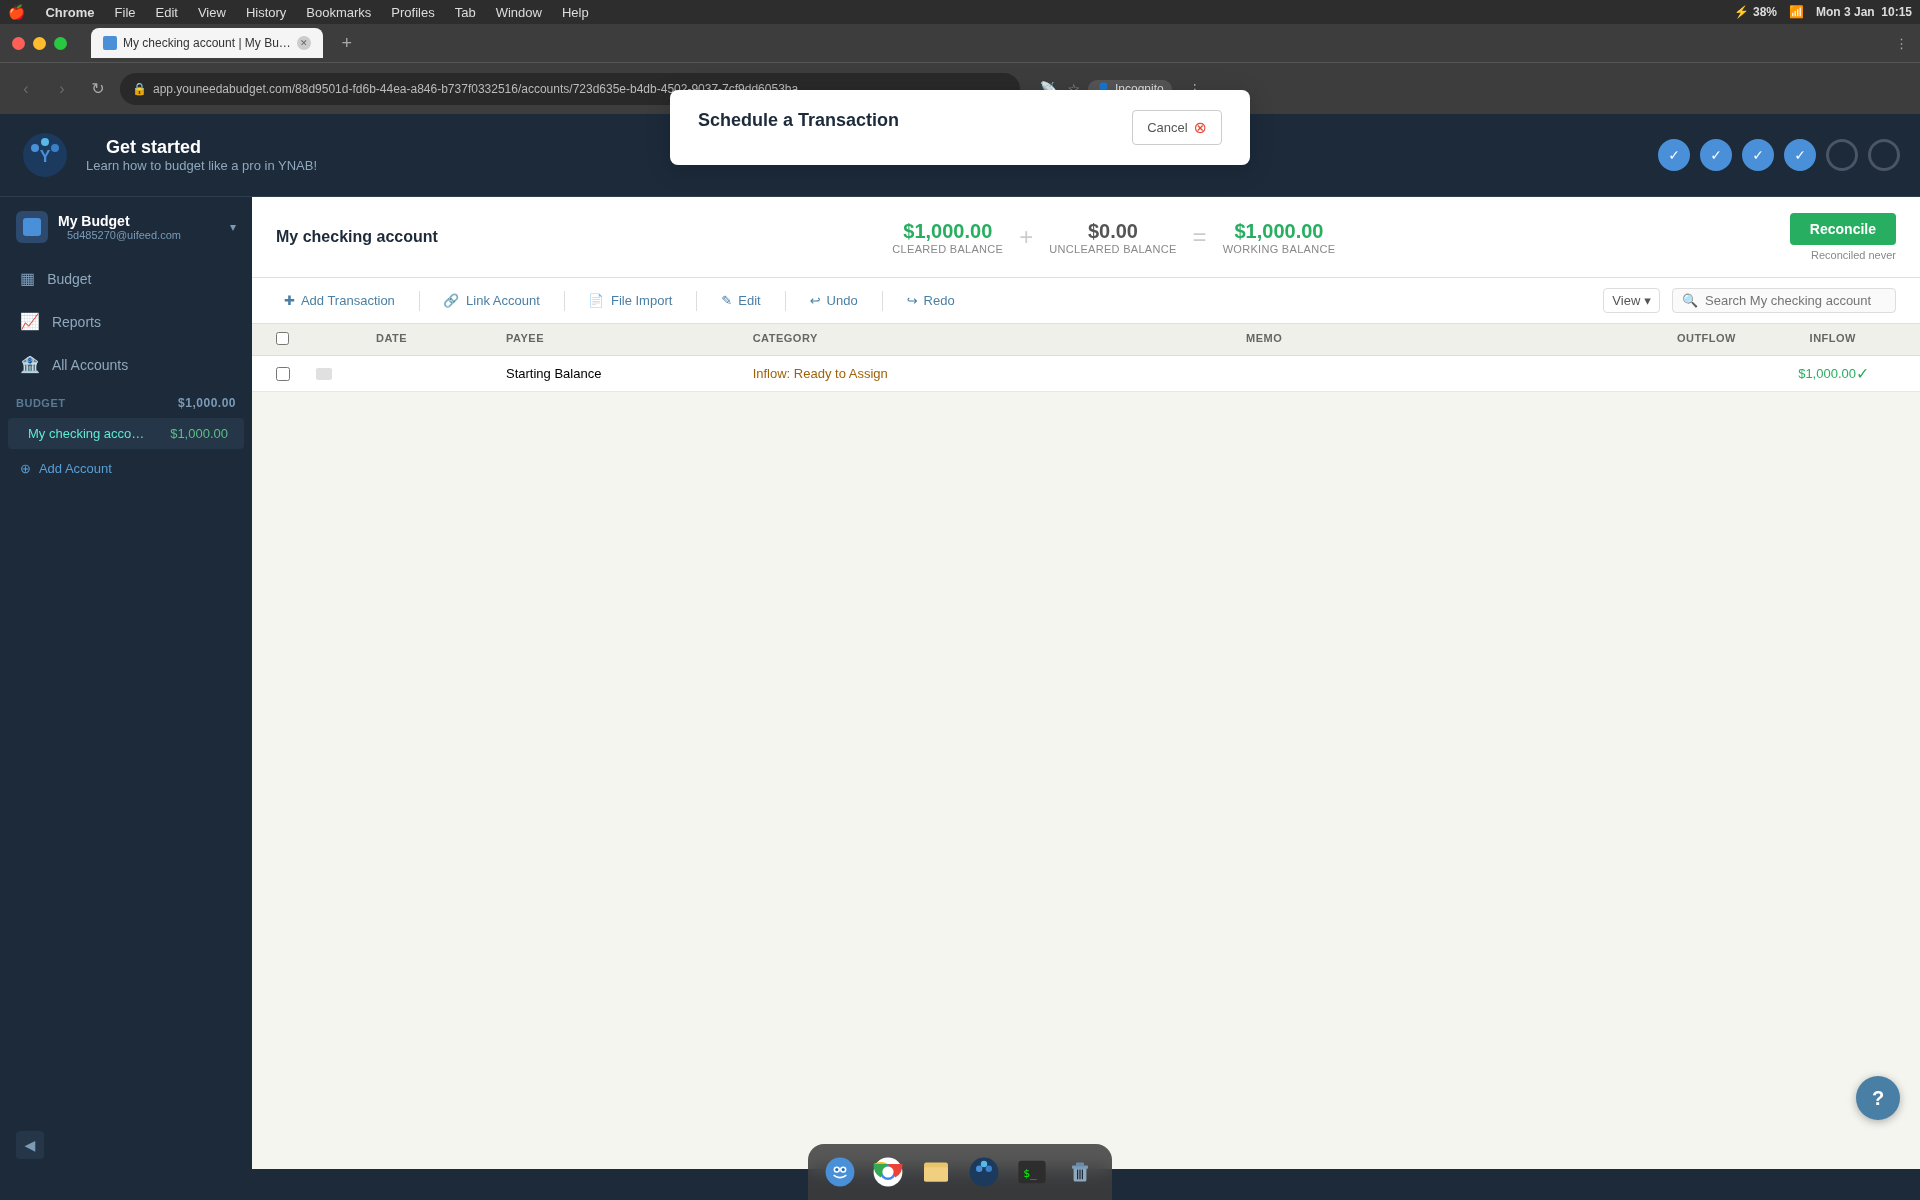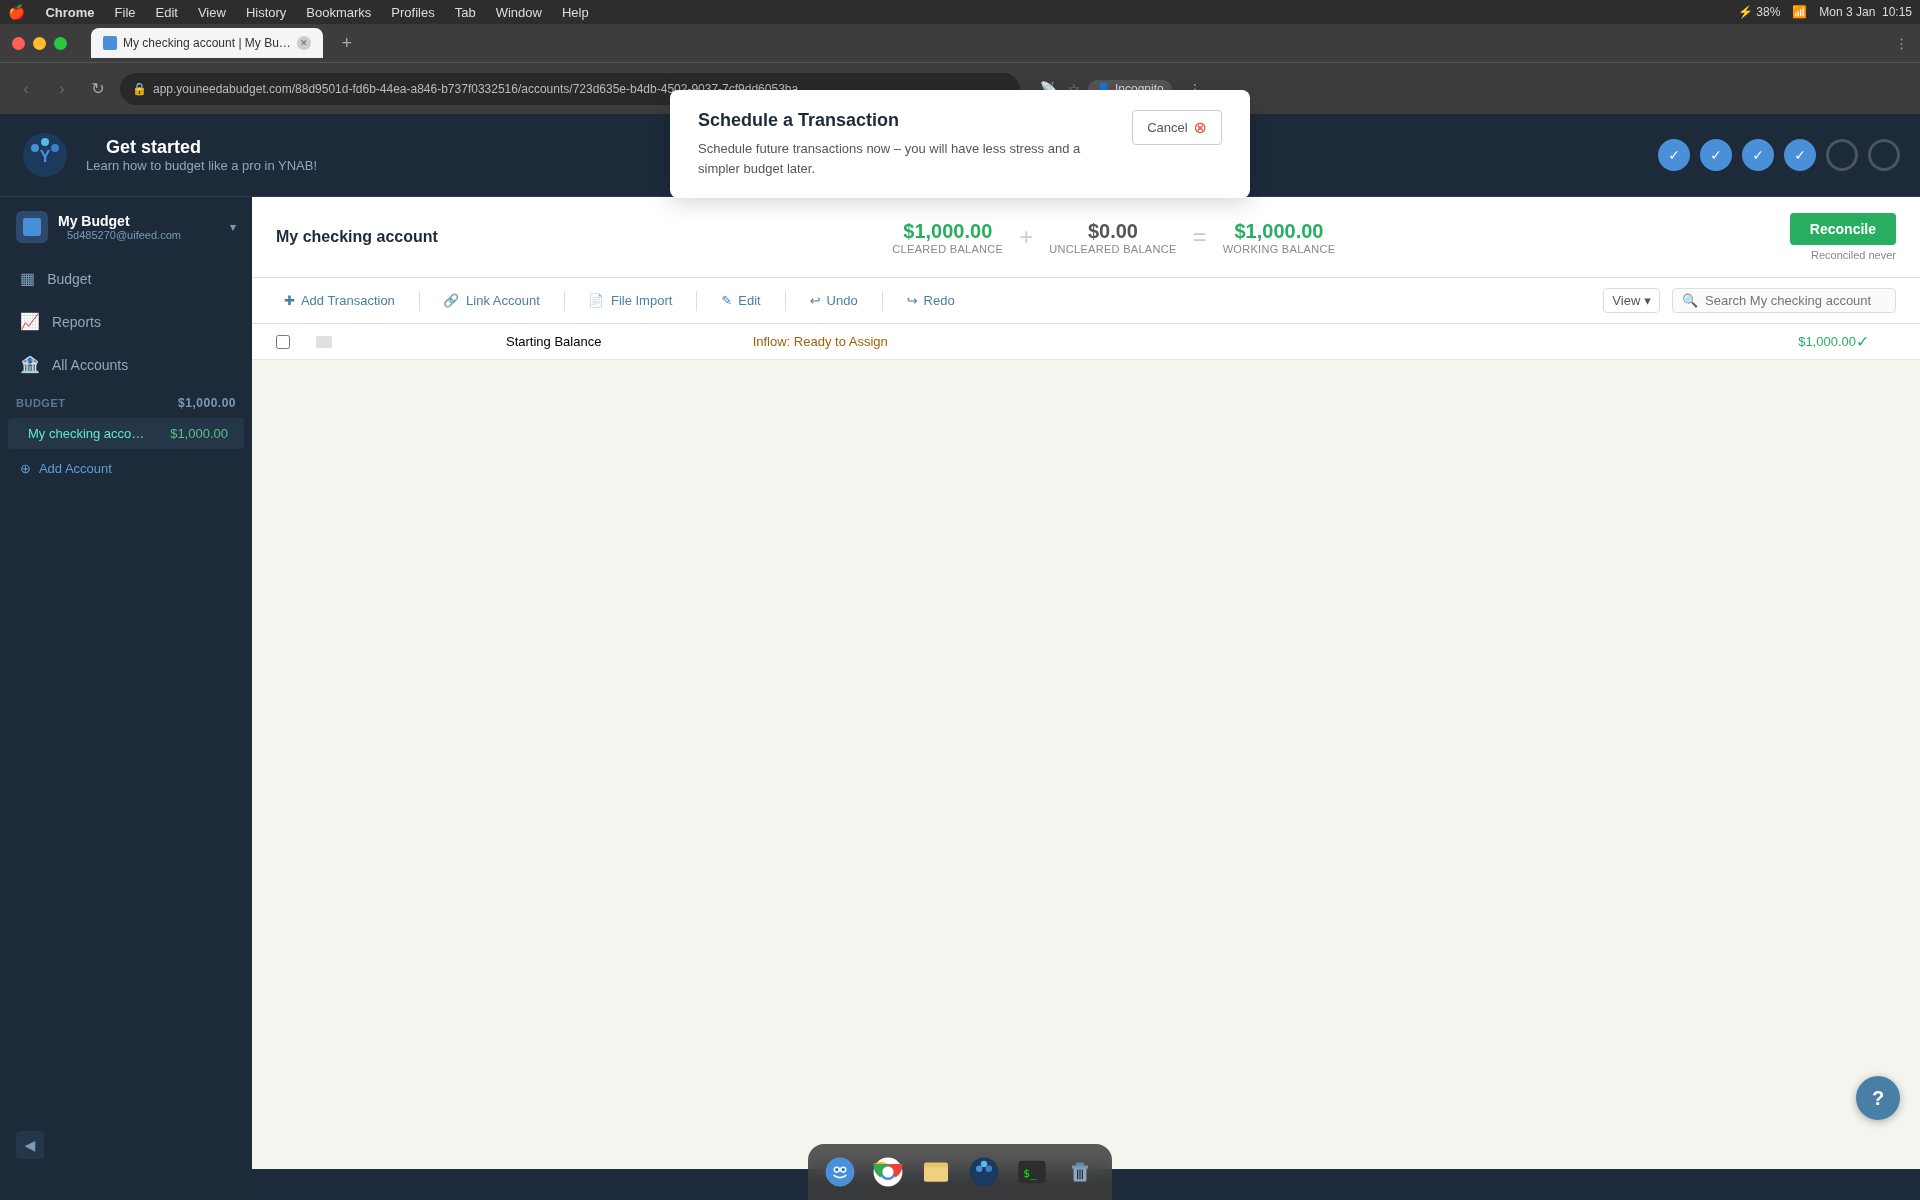--- a/index.html
+++ b/index.html
@@ -347,21 +347,21 @@
       background: #2d2d2d;
       display: flex;
       align-items: center;
       padding: 0 8px;
       gap: 4px;
       position: relative;
     }
     .menu-bar-apple { font-size: 14px; margin-right: 8px; color: #ddd; }
     .menu-item { color: #ddd; font-size: 13px; padding: 0 8px; cursor: pointer; }
     .menu-item.bold { font-weight: 700; }
-    .menu-bar-right { margin-left: auto; display: flex; gap: 12px; align-items: flex-end; color: #ddd; font-size: 12px; }
+    .menu-bar-right { margin-left: auto; display: flex; gap: 12px; align-items: flex-end; color: #ddd; font-size: 12px; font-weight: bold; }
   </style>
 </head>
 <body>
 
 <div class="menu-bar">
   <span class="menu-bar-apple">🍎</span>
   <span class="menu-item bold">Chrome</span>
   <span class="menu-item">File</span>
   <span class="menu-item">Edit</span>
   <span class="menu-item">View</span>
@@ -436,21 +436,20 @@
     <div class="progress-circle pc-blue">✓</div>
     <div class="progress-circle pc-blue">✓</div>
     <div class="progress-circle pc-empty"></div>
     <div class="progress-circle pc-empty"></div>
   </div>
 </div>
 
 <div class="schedule-banner">
   <div class="schedule-content">
     <h3>Schedule a Transaction</h3>
-    <p>Schedule future transactions now – you will have less stress and a simpler budget later.</p>
   </div>
   <button class="cancel-btn">
     <span>Cancel</span>
     <span class="cancel-x">⊗</span>
   </button>
 </div>
 
 <div class="main-layout">
 
   <div class="sidebar">
@@ -560,20 +559,31 @@
           <span>▾</span>
         </div>
         <div class="search-box">
           <span class="search-icon">🔍</span>
           <input type="text" placeholder="Search My checking account" style="">
         </div>
       </div>
     </div>
 
     <div class="transaction-table">
+      <div class="table-header">
+        <div><input type="checkbox" style=""></div>
+        <div></div>
+        <div>DATE</div>
+        <div>PAYEE</div>
+        <div>CATEGORY</div>
+        <div>MEMO</div>
+        <div style="text-align:right;">OUTFLOW</div>
+        <div style="text-align:right;">INFLOW</div>
+        <div></div>
+      </div>
       <div class="table-row">
         <div class="cell-checkbox">
             <input type="checkbox" style="">
           </div>
         <div class="cell-flag">
             <div class="flag-icon"></div>
           </div>
         <div></div>
         <div>Starting Balance</div>
         <div class="cell-category">Inflow: Ready to Assign</div>

